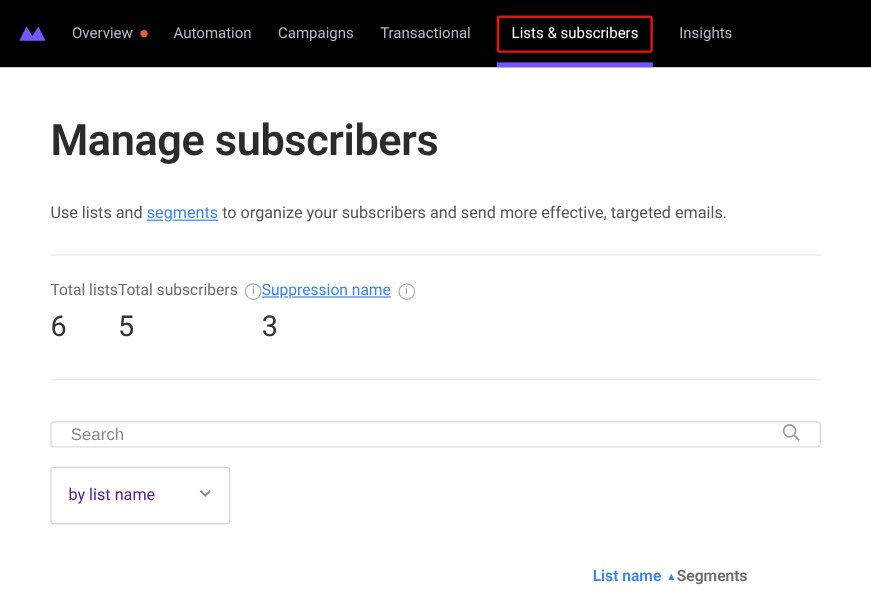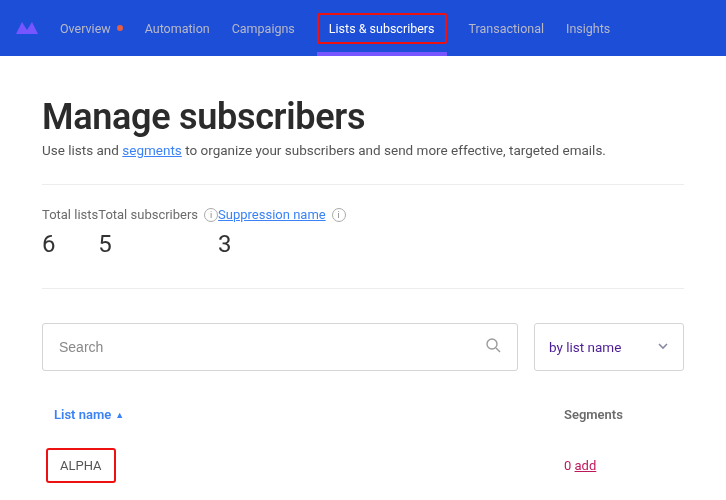--- a/index.html
+++ b/index.html
@@ -1,43 +1,43 @@
 <!DOCTYPE html>
 <html><head>
 <meta charset="utf-8">
 <style>
   * { box-sizing: border-box; margin: 0; padding: 0; }
   body { font-family: -apple-system, BlinkMacSystemFont, "Segoe UI", Roboto, Arial, sans-serif; background: #fff; color: #222; width: 726px; }
-  .topnav { background: #1d4ed8; height: 56px; display: flex; align-items: center; padding: 0 16px; gap: 22px; }
+  .topnav { background: #000000; height: 56px; display: flex; align-items: center; padding: 0 16px; gap: 22px; }
   .logo { display: flex; align-items: center; }
   .nav-item { color: #b8b8c7; font-size: 12.5px; font-weight: 400; cursor: pointer; position: relative; display: flex; align-items: center; gap: 6px; height: 56px; }
   .nav-item.active { color: #fff; }
   .nav-item.active::after { content: ""; position: absolute; bottom: 0; left: 0; right: 0; height: 4px; background: #7856ff; }
   .status-dot { width: 6px; height: 6px; border-radius: 50%; background: #e85d3f; display: inline-block; }
   .highlight-box-nav { border: 2px solid #e11; padding: 6px 10px; border-radius: 2px; }
   .main { padding: 40px 42px 0 42px; }
-  h1 { font-size: 36px; font-weight: 600; color: #2b2b2b; margin-bottom: 4px; letter-spacing: -0.3px; }
+  h1 { font-size: 36px; font-weight: 600; color: #2b2b2b; margin-bottom: 32px; letter-spacing: -0.3px; }
   .subtitle { font-size: 13.5px; color: #555; margin-bottom: 26px; }
   .subtitle a { color: #3b82f6; text-decoration: underline; }
   .divider { border: none; border-top: 1px solid #ececec; margin: 0; }
   .stats { display: flex; padding: 22px 0 30px 0; }
   .stat { display: flex; flex-direction: column; gap: 8px; }
   .stat-label { font-size: 13px; color: #6b6b6b; display: flex; align-items: center; gap: 6px; }
   .stat-label a { color: #3b82f6; text-decoration: underline; }
   .stat-value { font-size: 24px; color: #333; font-weight: 400; }
   .info-icon { width: 14px; height: 14px; border: 1px solid #aaa; border-radius: 50%; display: inline-flex; align-items: center; justify-content: center; font-size: 9px; color: #888; }
-  .controls { display: flex; gap: 16px; padding: 34px 0 22px 0; }
+  .controls { display: flex; gap: 16px; padding: 34px 0 22px 0; flex-direction: column; }
   .search-wrap { flex: 1; border: 1px solid #d5d5d5; border-radius: 3px; height: 48px; display: flex; align-items: center; padding: 0 16px; }
   .search-input { border: none; outline: none; flex: 1; font-size: 14px; color: #333; background: transparent; }
   .search-input::placeholder { color: #888; }
   .search-icon { color: #9b9b9b; }
   .sort-wrap { width: 150px; border: 1px solid #d5d5d5; border-radius: 3px; height: 48px; display: flex; align-items: center; justify-content: space-between; padding: 0 14px; font-size: 13.5px; color: #4c1d95; cursor: pointer; }
   .chevron { color: #8a8aa6; }
   .table-header { display: flex; padding: 14px 0 12px 12px; }
-  .col-name { flex: 1; font-size: 13px; font-weight: 600; color: #3b82f6; display: flex; align-items: center; gap: 4px; }
+  .col-name { flex: 1; font-size: 13px; font-weight: 600; color: #3b82f6; display: flex; align-items: center; gap: 4px; justify-content: flex-end; }
   .sort-arrow { font-size: 9px; }
   .col-segments { width: 120px; font-size: 13px; font-weight: 600; color: #6b6b6b; }
   .table-row { display: flex; align-items: center; padding: 14px 0 14px 0; }
   .cell-name { flex: 1; padding-left: 4px; }
   .highlight-cell { border: 2px solid #e11; border-radius: 3px; padding: 8px 12px; display: inline-block; font-size: 13px; color: #555; }
   .cell-segments { width: 120px; font-size: 13px; color: #be185d; }
   .cell-segments .add { text-decoration: underline; cursor: pointer; }
 </style>
 </head>
 <body>
@@ -47,24 +47,24 @@
     <svg width="22" height="16" viewBox="0 0 22 16">
         <path d="M0 14 L6 2 L11 10 L16 2 L22 14 Z" fill="#7856ff"></path>
       </svg>
   </span>
   <span class="nav-item">
     <span>Overview</span>
     <span class="status-dot"></span>
   </span>
   <span class="nav-item">Automation</span>
   <span class="nav-item">Campaigns</span>
+  <span class="nav-item">Transactional</span>
   <span class="nav-item active">
     <span class="highlight-box-nav">Lists &amp; subscribers</span>
   </span>
-  <span class="nav-item">Transactional</span>
   <span class="nav-item">Insights</span>
 </div>
 
 <div class="main">
   <h1>Manage subscribers</h1>
   <p class="subtitle">
     <span>Use lists and </span><a href="#">segments</a><span> to organize your subscribers and send more effective, targeted emails.</span>
   </p>
   <hr class="divider">
 

